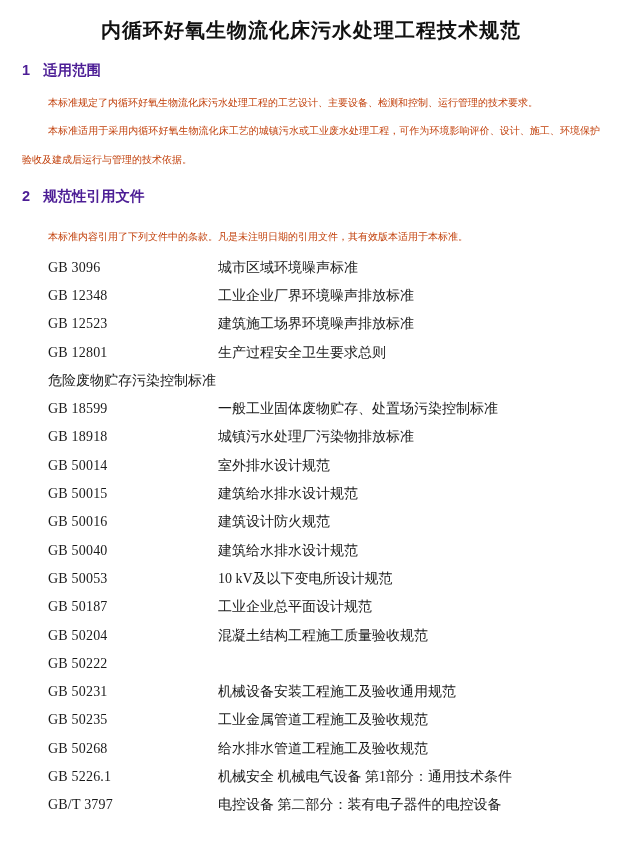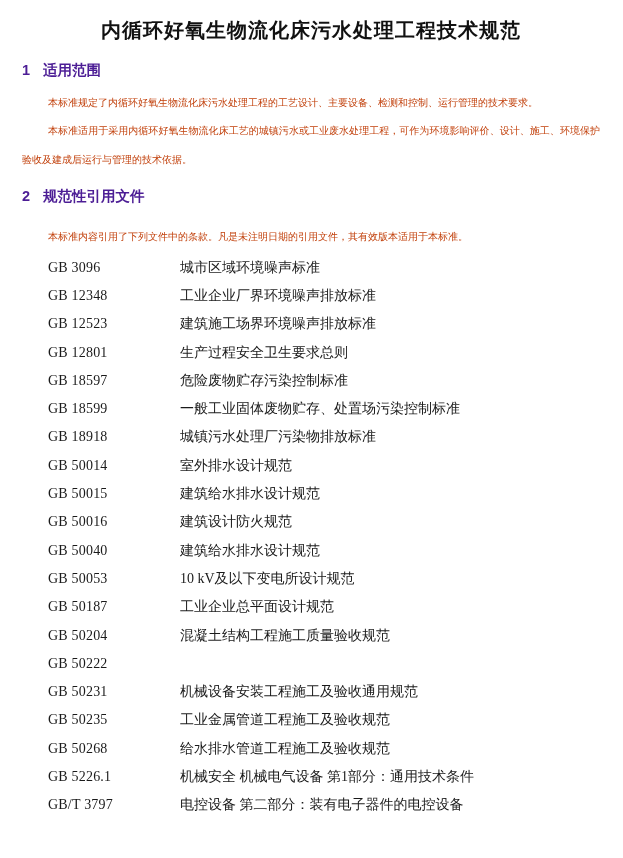--- a/index.html
+++ b/index.html
@@ -56,20 +56,21 @@
     margin-top: 2.5px;
   }
   .ref-row {
     display: flex;
     align-items: flex-start;
     padding-left: 26px;
     font-size: 14px;
     line-height: 28.3px;
     height: 28.3px;
     white-space: nowrap;
+    gap: 38px;
   }
   .ref-code {
     flex: 0 0 132px;
     letter-spacing: 0.2px;
   }
   .ref-title {
     flex: 1 1 auto;
     overflow: hidden;
   }
 </style>
@@ -109,21 +110,20 @@
     <span class="ref-code">GB 12523</span>
     <span class="ref-title">建筑施工场界环境噪声排放标准</span>
   </div>
 
   <div class="ref-row">
     <span class="ref-code">GB 12801</span>
     <span class="ref-title">生产过程安全卫生要求总则</span>
   </div>
 
   <div class="ref-row">
-    <span class="ref-code">GB 18597</span>
     <span class="ref-title">危险废物贮存污染控制标准</span>
   </div>
 
   <div class="ref-row">
     <span class="ref-code">GB 18599</span>
     <span class="ref-title">一般工业固体废物贮存、处置场污染控制标准</span>
   </div>
 
   <div class="ref-row">
     <span class="ref-code">GB 18918</span>

